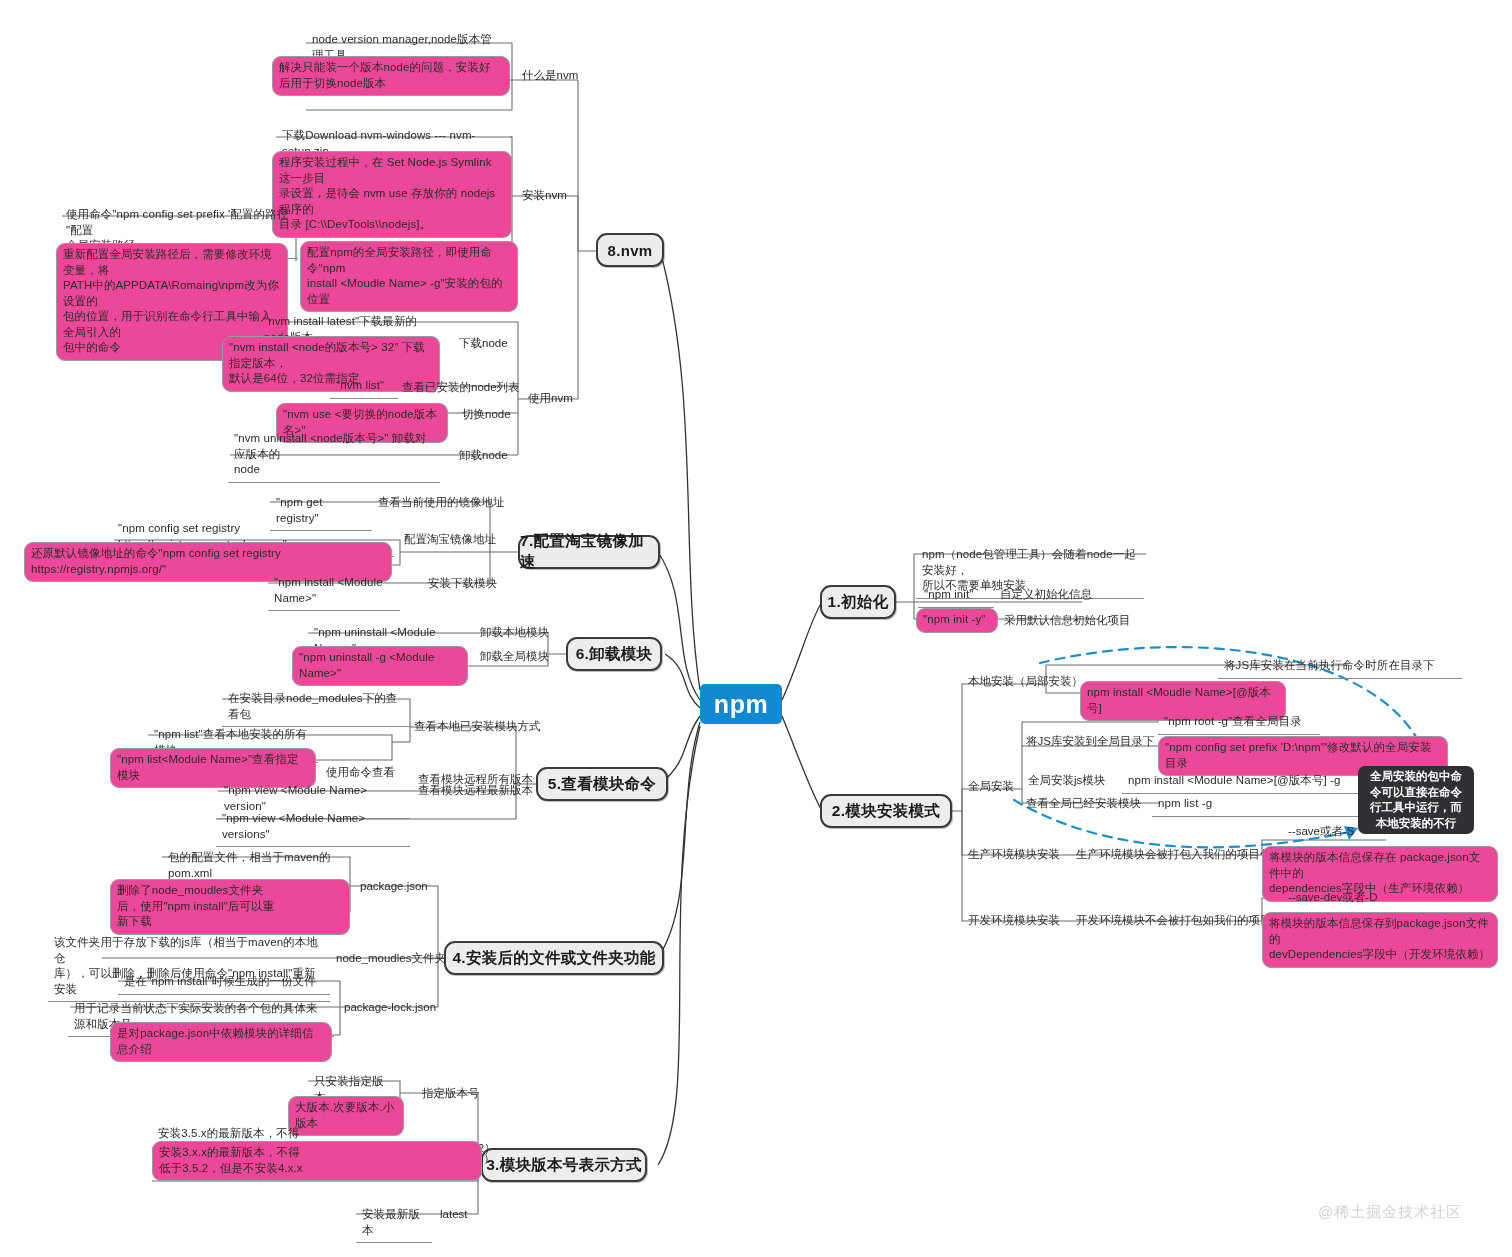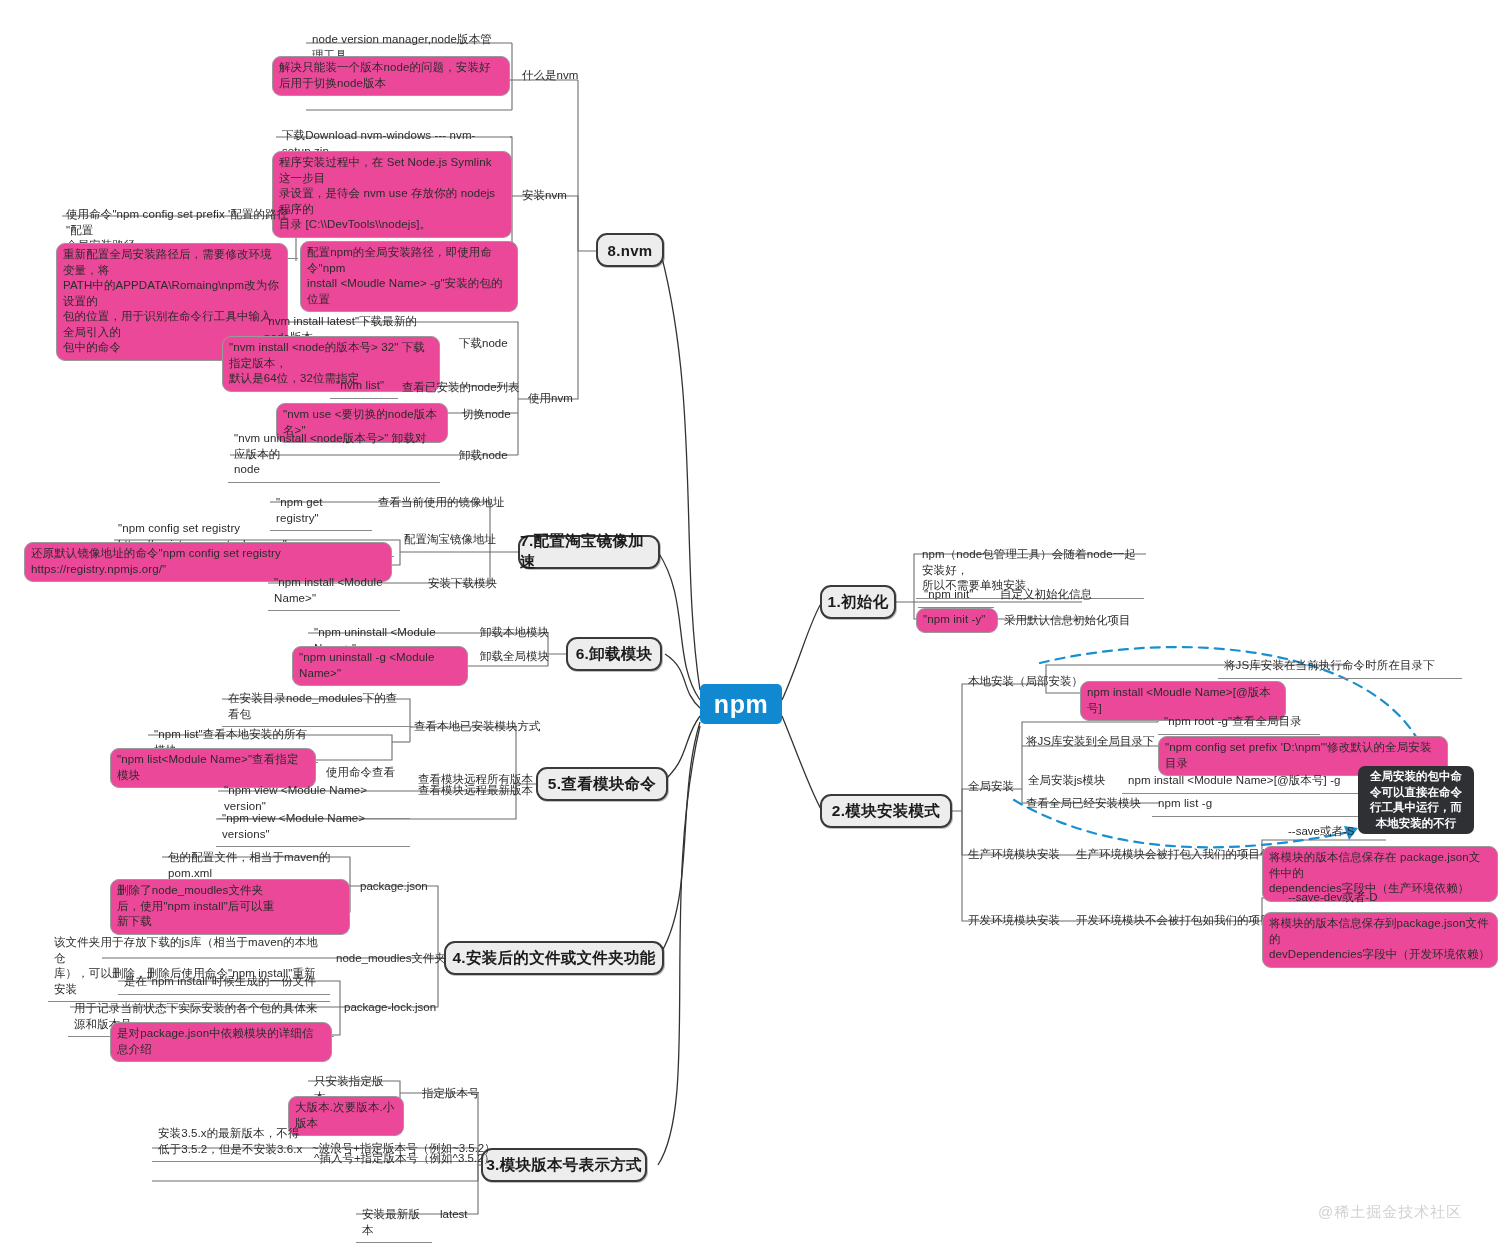--- a/index.html
+++ b/index.html
@@ -370,20 +370,22 @@
 
   <div class="leaf ul" style="left:308px; top:1071px; width:92px;">只安装指定版本</div>
 
   <div class="leaf box" style="left:288px; top:1096px; width:116px;">大版本.次要版本.小版本</div>
 
   <div class="cap" style="left:308px; top:1139px;">~波浪号+指定版本号（例如~3.5.2）</div>
   <div class="leaf ul" style="left:152px; top:1123px; width:330px;">安装3.5.x的最新版本，不得
 低于3.5.2，但是不安装3.6.x</div>
 
   <div class="cap" style="left:310px; top:1149px;">^插入号+指定版本号（例如^3.5.2）</div>
+  <div class="leaf box" style="left:152px; top:1141px; width:330px;">安装3.x.x的最新版本，不得
+低于3.5.2，但是不安装4.x.x</div>
 
   <div class="cap" style="left:436px; top:1205px;">latest</div>
   <div class="leaf ul" style="left:356px; top:1204px; width:76px;">安装最新版本</div>
 
   <div class="leaf ul" style="left:916px; top:544px; width:228px;">npm（node包管理工具）会随着node一起安装好，
 所以不需要单独安装</div>
 
   <div class="cap" style="left:996px; top:585px;">自定义初始化信息</div>
   <div class="leaf ul" style="left:918px; top:584px; width:76px;">"npm init"</div>
 

